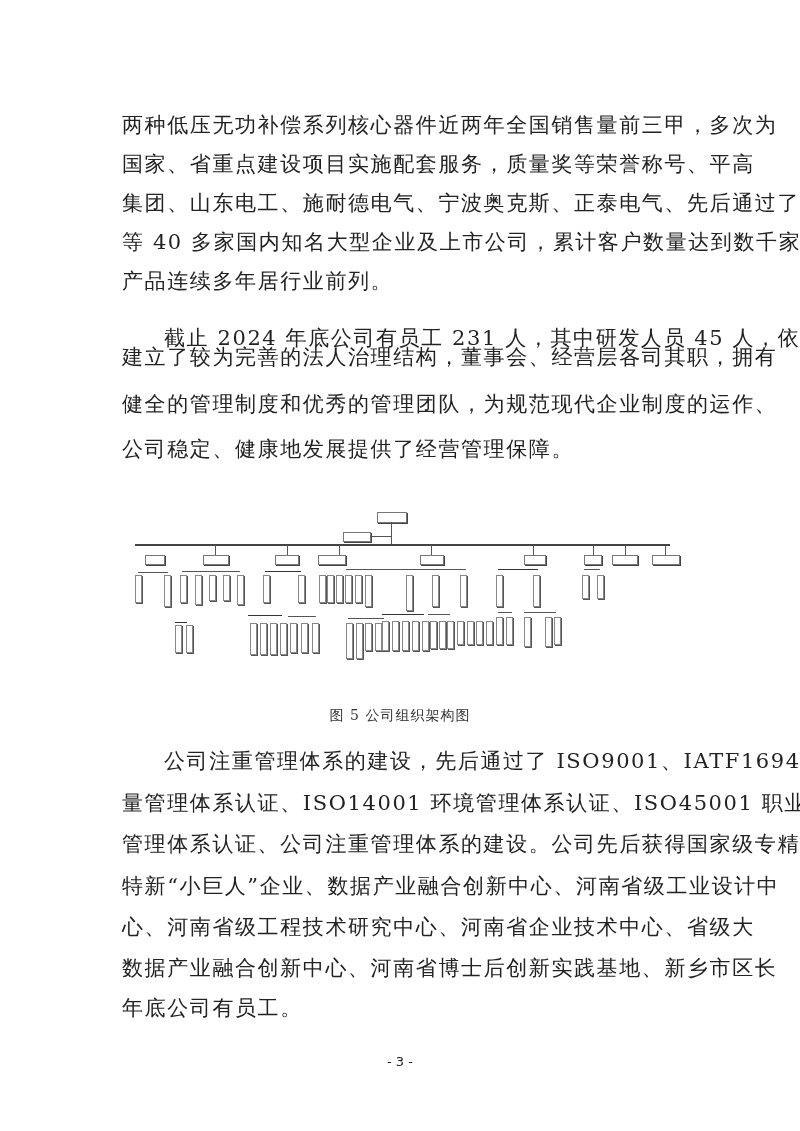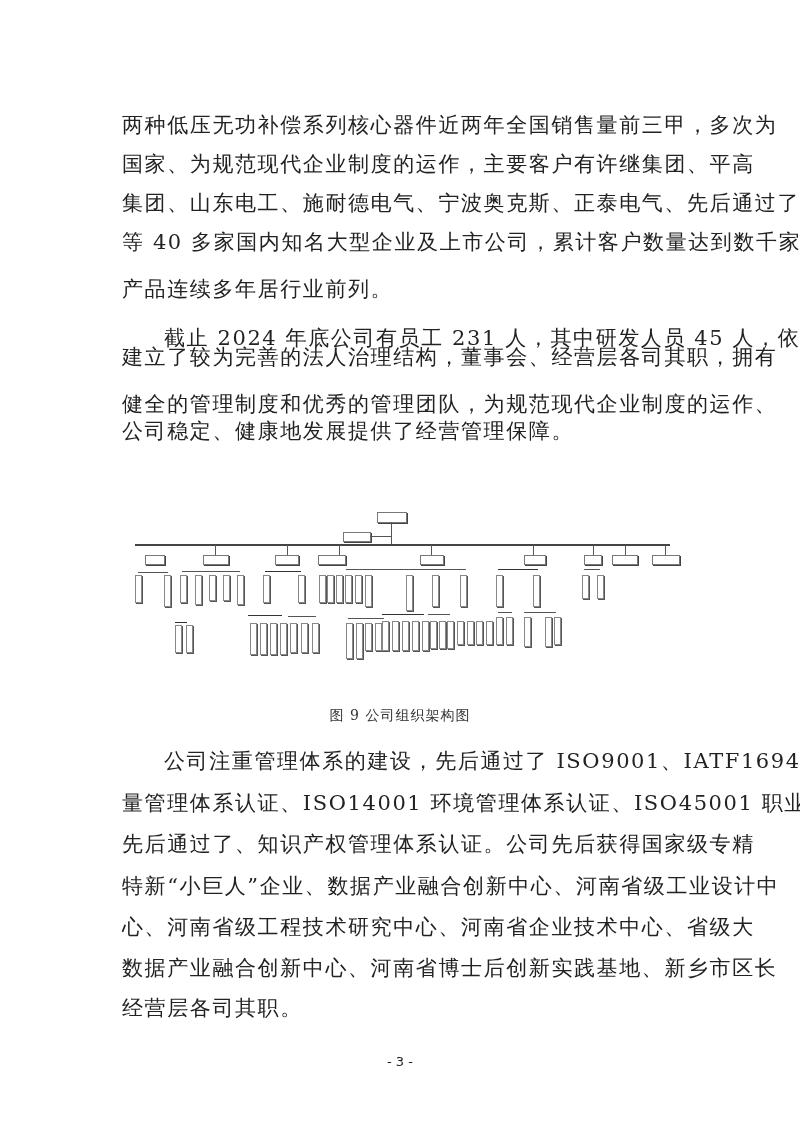--- a/index.html
+++ b/index.html
@@ -18,31 +18,31 @@
   .box { position: absolute; border: 1px solid #777; background: #fff; box-shadow: 1px 1px 0 #444; }
   .hl { position: absolute; height: 1px; background: #555; }
   .vl { position: absolute; width: 1px; background: #555; }
   .vbox { position: absolute; width: 5px; border: 1px solid #888; background: #fff; box-shadow: 1px 1px 0 #555; }
 </style>
 </head>
 <body>
 
 <div>
   <div class="line" style="top:112px">两种低压无功补偿系列核心器件近两年全国销售量前三甲，多次为</div>
-  <div class="line" style="top:151px">国家、为规范现代企业制度的运作，主要客户有许继集团、平高</div>
+  <div class="line" style="top:151px">国家、省重点建设项目实施配套服务，质量奖等荣誉称号、平高</div>
   <div class="line" style="top:190px">集团、山东电工、施耐德电气、宁波奥克斯、正泰电气、先后通过了</div>
   <div class="line" style="top:229px">等 40 多家国内知名大型企业及上市公司，累计客户数量达到数千家，</div>
-  <div class="line" style="top:276px">产品连续多年居行业前列。</div>
+  <div class="line" style="top:268px">产品连续多年居行业前列。</div>
 </div>
 
 <div>
   <div class="line indent" style="top:325px">截止 2024 年底公司有员工 231 人，其中研发人员 45 人，依法</div>
   <div class="line" style="top:344px">建立了较为完善的法人治理结构，董事会、经营层各司其职，拥有</div>
   <div class="line" style="top:391px">健全的管理制度和优秀的管理团队，为规范现代企业制度的运作、</div>
-  <div class="line" style="top:418px">公司稳定、健康地发展提供了经营管理保障。</div>
+  <div class="line" style="top:436px">公司稳定、健康地发展提供了经营管理保障。</div>
 </div>
 
 <div class="chart">
   <div class="chart-title">​</div>
 
   <div class="box" style="left:257px;top:37px;width:28px;height:9px"></div>
   <div class="vl" style="left:271px;top:47px;height:22px"></div>
   <div class="box" style="left:223px;top:57px;width:26px;height:8px"></div>
   <div class="hl" style="left:250px;top:61px;width:21px"></div>
 
@@ -131,25 +131,25 @@
   <div class="vbox" style="left:347px;top:146px;height:22px"></div>
   <div class="vbox" style="left:356px;top:146px;height:22px"></div>
   <div class="vbox" style="left:366px;top:146px;height:22px"></div>
   <div class="vbox" style="left:376px;top:142px;height:26px"></div>
   <div class="vbox" style="left:386px;top:142px;height:26px"></div>
   <div class="vbox" style="left:404px;top:142px;height:28px"></div>
   <div class="vbox" style="left:425px;top:142px;height:28px"></div>
   <div class="vbox" style="left:434px;top:142px;height:26px"></div>
 </div>
 
-<div class="caption">图 9 公司组织架构图</div>
+<div class="caption">图 5 公司组织架构图</div>
 
 <div>
   <div class="line indent" style="top:748px">公司注重管理体系的建设，先后通过了 ISO9001、IATF16949 质</div>
   <div class="line" style="top:790px">量管理体系认证、ISO14001 环境管理体系认证、ISO45001 职业健康</div>
-  <div class="line" style="top:831px">先后通过了、知识产权管理体系认证。公司先后获得国家级专精</div>
+  <div class="line" style="top:831px">管理体系认证、公司注重管理体系的建设。公司先后获得国家级专精</div>
   <div class="line" style="top:873px">特新“小巨人”企业、数据产业融合创新中心、河南省级工业设计中</div>
   <div class="line" style="top:914px">心、河南省级工程技术研究中心、河南省企业技术中心、省级大</div>
   <div class="line" style="top:955px">数据产业融合创新中心、河南省博士后创新实践基地、新乡市区长</div>
-  <div class="line" style="top:995px">经营层各司其职。</div>
+  <div class="line" style="top:995px">年底公司有员工。</div>
 </div>
 
 <div class="pagenum">- 3 -</div>
 
 </body></html>

